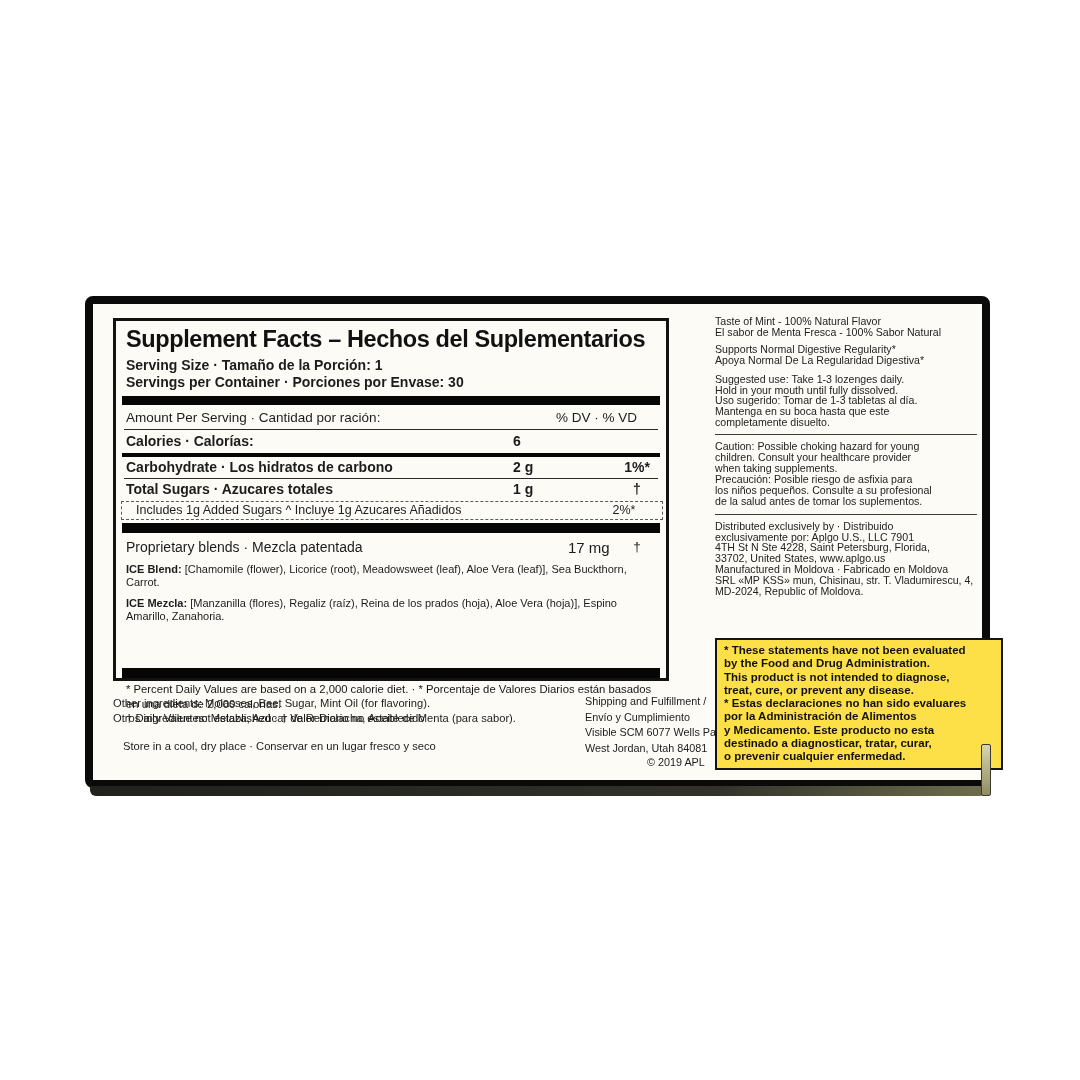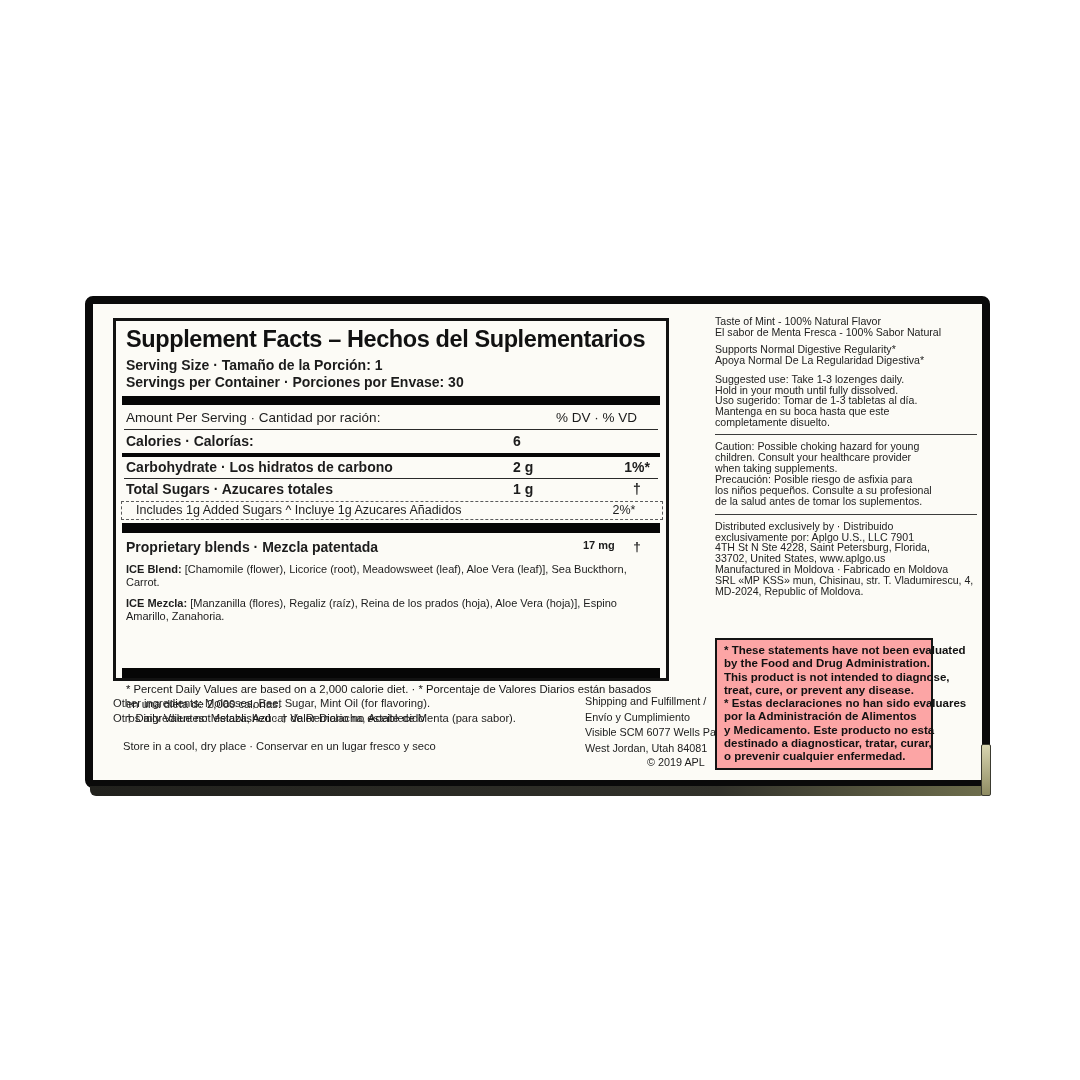--- a/index.html
+++ b/index.html
@@ -60,22 +60,22 @@
   .row.sugars{padding:2px 0 2px;}
   .row .amt{position:absolute;left:387px;}
   .row .dv{position:absolute;left:481px;width:60px;text-align:center;}
   .row.dashed{
     border:1.5px dashed #5a5a5a;
     margin:2px -7px 0 -5px;
     padding:1px 0 2px 14px;
     font-size:12.5px;font-weight:400;
   }
   .row.dashed .dv{left:472px;}
-  .row.blends{font-weight:700;padding:6px 0 0;}
-  .row.blends .amt{left:457px;font-size:11px;}
+  .row.blends{font-weight:400;padding:6px 0 0;}
+  .row.blends .amt{left:442px;font-size:15px;}
   .row.blends .dv{font-size:13.5px;}
   .ice{font-size:11px;line-height:13px;margin-top:8px;}
   .ice b{font-weight:700;}
   .footnotes{margin-top:4px;font-size:11.3px;line-height:14.5px;color:#161616;}
 
   
   .other-ing{position:absolute;left:20px;top:392px;font-size:11.2px;line-height:14.5px;}
   .storage{position:absolute;left:30px;top:436px;font-size:11.2px;}
   .shipping{position:absolute;left:492px;top:390px;font-size:10.8px;line-height:15.5px;}
   .copyright{position:absolute;left:554px;top:452px;font-size:10.8px;}
@@ -83,25 +83,25 @@
   
   .rc{position:absolute;left:622px;top:12px;width:262px;font-size:10.6px;line-height:10.9px;color:#222;}
   .rc .lines>div{white-space:nowrap;}
   .rc .blk-support{margin-top:6px;}
   .rc .blk-suggested{margin-top:8px;}
   .rc .sep{border-top:1.5px solid #3c3c3c;margin-top:6px;}
   .rc .blk-caution{margin-top:6px;}
   .rc .sep2{margin-top:7px;}
   .rc .blk-distributed{margin-top:6px;}
   .disclaimer{
-    position:absolute;left:622px;top:334px;width:218px;
+    position:absolute;left:622px;top:334px;width:288px;
     box-sizing:border-box;
     border:2px solid #141414;
     padding:4px 7px;
-    background:#fca5a5;
+    background:#fde047;
     font-size:11.5px;font-weight:700;line-height:13.3px;color:#111;
   }
   .disclaimer>div{white-space:nowrap;}
 </style>
 </head>
 <body>
 
 <div class="photo">
 
   <div class="package">

